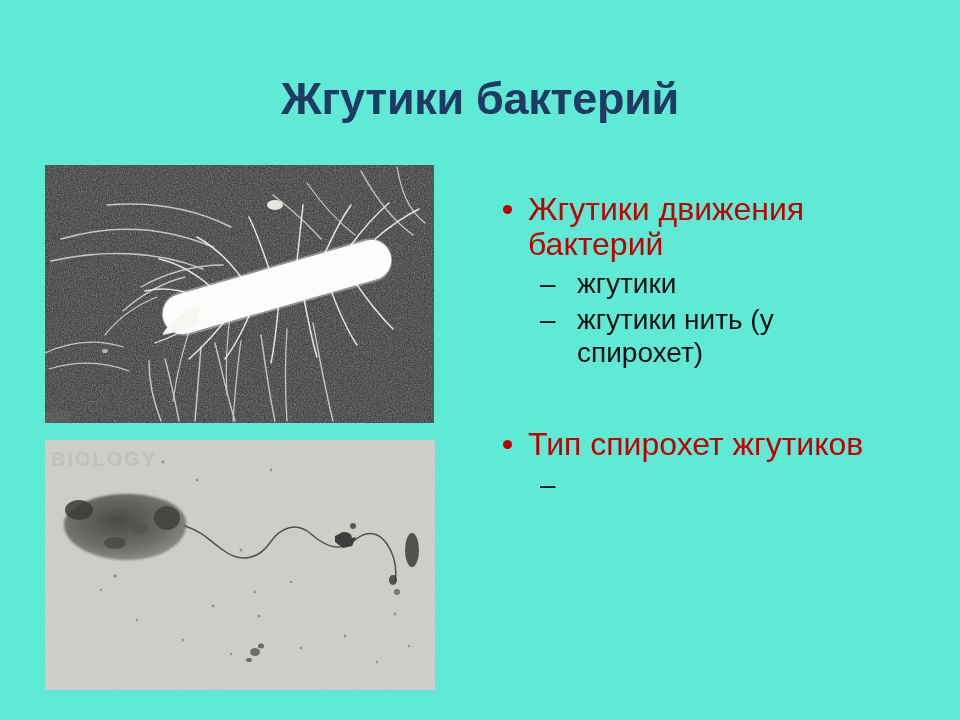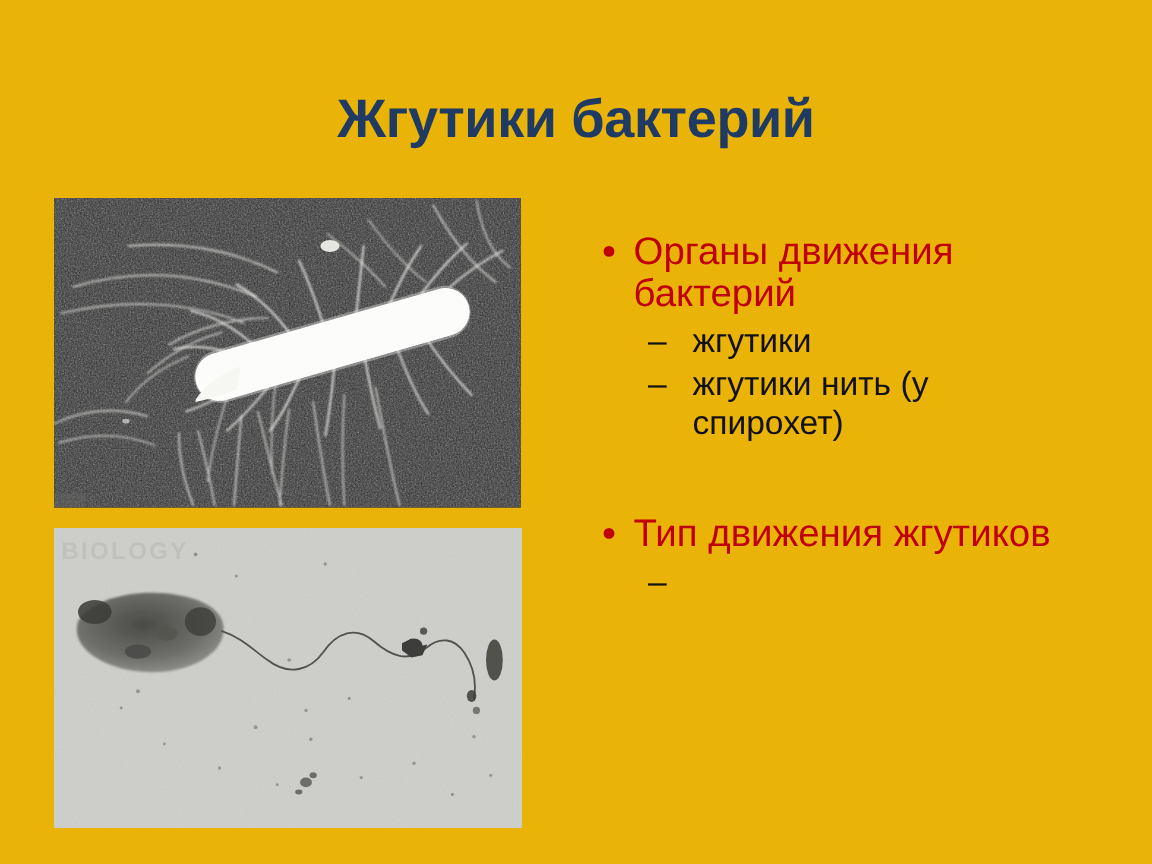--- a/index.html
+++ b/index.html
@@ -13,21 +13,21 @@
     height: 720px;
     overflow: hidden;
     font-family: "Liberation Sans", "DejaVu Sans", sans-serif;
     position: relative;
   }
 
   .slide {
     position: relative;
     width: 960px;
     height: 720px;
-    background: #eab308;
+    background: #5eead4;
   }
 
   
   .slide-title {
     position: absolute;
     left: 60px;
     top: 74px;
     width: 840px;
     text-align: center;
     font-size: 45px;
@@ -302,38 +302,38 @@
         </g>
       </g>
     </svg>
   </div>
 
   <div class="content">
 
     <div class="bullet-group first">
       <div class="lvl1">
         <span class="dot"></span>
-        <span class="txt">Органы движения бактерий</span>
+        <span class="txt">Жгутики движения бактерий</span>
       </div>
       <ul class="lvl2-list">
         <li class="lvl2">
           <span class="dash">–</span>
           <span class="txt">жгутики</span>
         </li>
         <li class="lvl2">
           <span class="dash">–</span>
           <span class="txt">жгутики нить (у спирохет)</span>
         </li>
       </ul>
     </div>
 
     <div class="bullet-group second">
       <div class="lvl1">
         <span class="dot"></span>
-        <span class="txt">Тип движения жгутиков</span>
+        <span class="txt">Тип спирохет жгутиков</span>
       </div>
       <ul class="lvl2-list">
         <li class="lvl2">
           <span class="dash">–</span>
         </li>
       </ul>
     </div>
 
   </div>
 </div>

